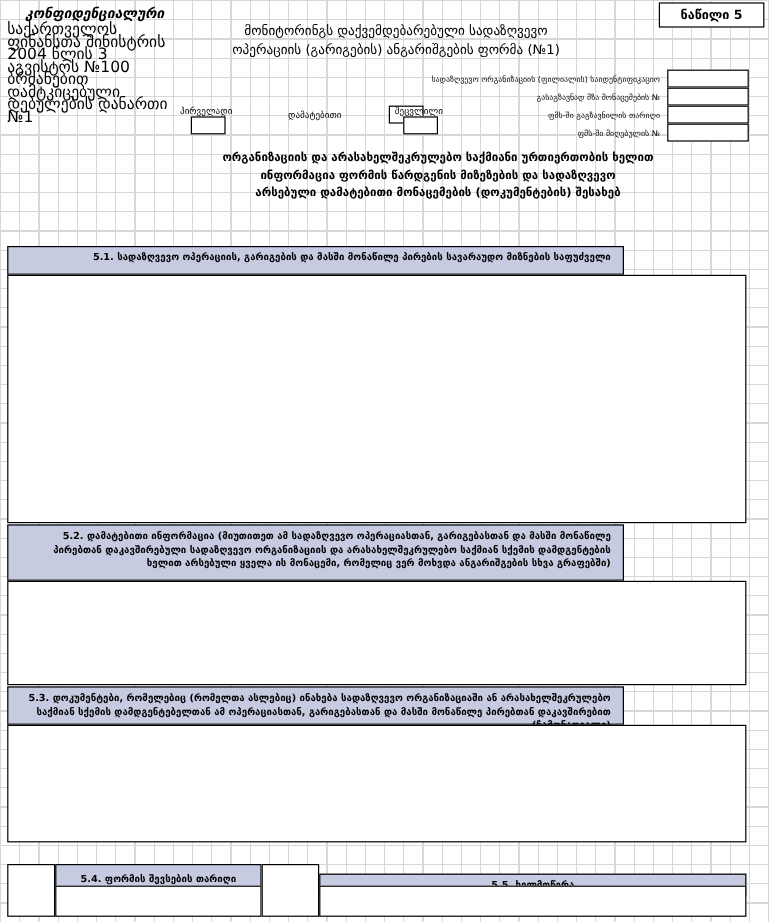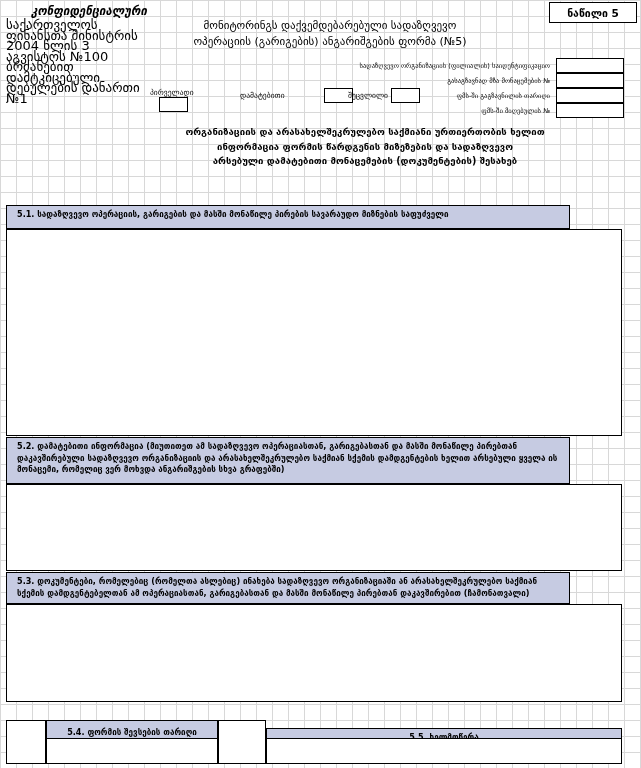--- a/index.html
+++ b/index.html
@@ -36,21 +36,21 @@
     letter-spacing: 2px;
     font-family: "DejaVu Sans", sans-serif;
     z-index: 0;
     pointer-events: none;
   }
   .layer { position: absolute; z-index: 2; }
 
   
   .confidential {
     position: absolute;
-    left: 22px;
+    left: 12px;
     top: 4px;
     width: 134px;
     font-style: italic;
     font-weight: bold;
     font-size: 11.5px;
     text-align: center;
     color: #000;
   }
   .topleft-note {
     position: absolute;
@@ -125,27 +125,27 @@
     text-align: center;
     font-size: 9.6px;
     font-weight: bold;
     line-height: 14.5px;
   }
 
   
   .sec-bar {
     position: absolute;
     left: 6px;
-    width: 564px;
+    width: 514px;
     background: #c6cbe2;
     border: 1px solid #000;
     box-sizing: border-box;
     font-size: 8.1px;
     font-weight: bold;
-    text-align: left;
+    text-align: right;
     padding: 3px 10px;
     line-height: 11.5px;
   }
   .sec-body {
     position: absolute;
     left: 6px;
     width: 616px;
     border: 1px solid #000;
     box-sizing: border-box;
     background: #fff;
@@ -177,21 +177,21 @@
 
   <div class="watermark">Page 1</div>
 
   <div class="confidential layer">კონფიდენციალური</div>
   <div class="topleft-note layer">საქართველოს ფინანსთა მინისტრის 2004 წლის 3 აგვისტოს №100 ბრძანებით დამტკიცებული დებულების დანართი №1</div>
 
   <div class="page-box layer">ნაწილი 5</div>
 
   <div class="main-title layer">
     <div>მონიტორინგს დაქვემდებარებული სადაზღვევო</div>
-    <div>ოპერაციის (გარიგების) ანგარიშგების ფორმა (№5)</div>
+    <div>ოპერაციის (გარიგების) ანგარიშგების ფორმა (№1)</div>
   </div>
 
   <div class="reg-line layer" style="left:330px; top:62px; width:220px;">სადაზღვევო ორგანიზაციის (ფილიალის) საიდენტიფიკაციო</div>
   <div class="reg-box layer" style="left:556px; top:58px; width:66px; height:13px;"></div>
 
   <div class="reg-line layer" style="left:330px; top:77px; width:220px;">გასაგზავნად მზა მონაცემების №</div>
   <div class="reg-box layer" style="left:556px; top:73px; width:66px; height:13px;"></div>
 
   <div class="reg-line layer" style="left:330px; top:92px; width:220px;">ფმს-ში გაგზავნილის თარიღი</div>
   <div class="reg-box layer" style="left:556px; top:88px; width:66px; height:13px;"></div>
@@ -200,21 +200,21 @@
   <div class="reg-box layer" style="left:556px; top:103px; width:66px; height:13px;"></div>
 
   <div class="form-type layer" style="left:150px; top:88px;flex-direction:column;">
     <span class="ft-label">პირველადი</span>
     <span class="ft-box"></span>
   </div>
   <div class="form-type layer" style="left:240px; top:88px;gap:36px;">
     <span class="ft-label">დამატებითი</span>
     <span class="ft-box"></span>
   </div>
-  <div class="form-type layer" style="left:348px; top:88px;">
+  <div class="form-type layer" style="left:329px; top:88px;flex-direction:column;">
     <span class="ft-label">შეცვლილი</span>
     <span class="ft-box"></span>
   </div>
 
   <div class="purpose layer">
     <div>ორგანიზაციის და არასახელშეკრულებო საქმიანი ურთიერთობის ხელით</div>
     <div>ინფორმაცია ფორმის წარდგენის მიზეზების და სადაზღვევო</div>
     <div>არსებული დამატებითი მონაცემების (დოკუმენტების) შესახებ</div>
   </div>
 

